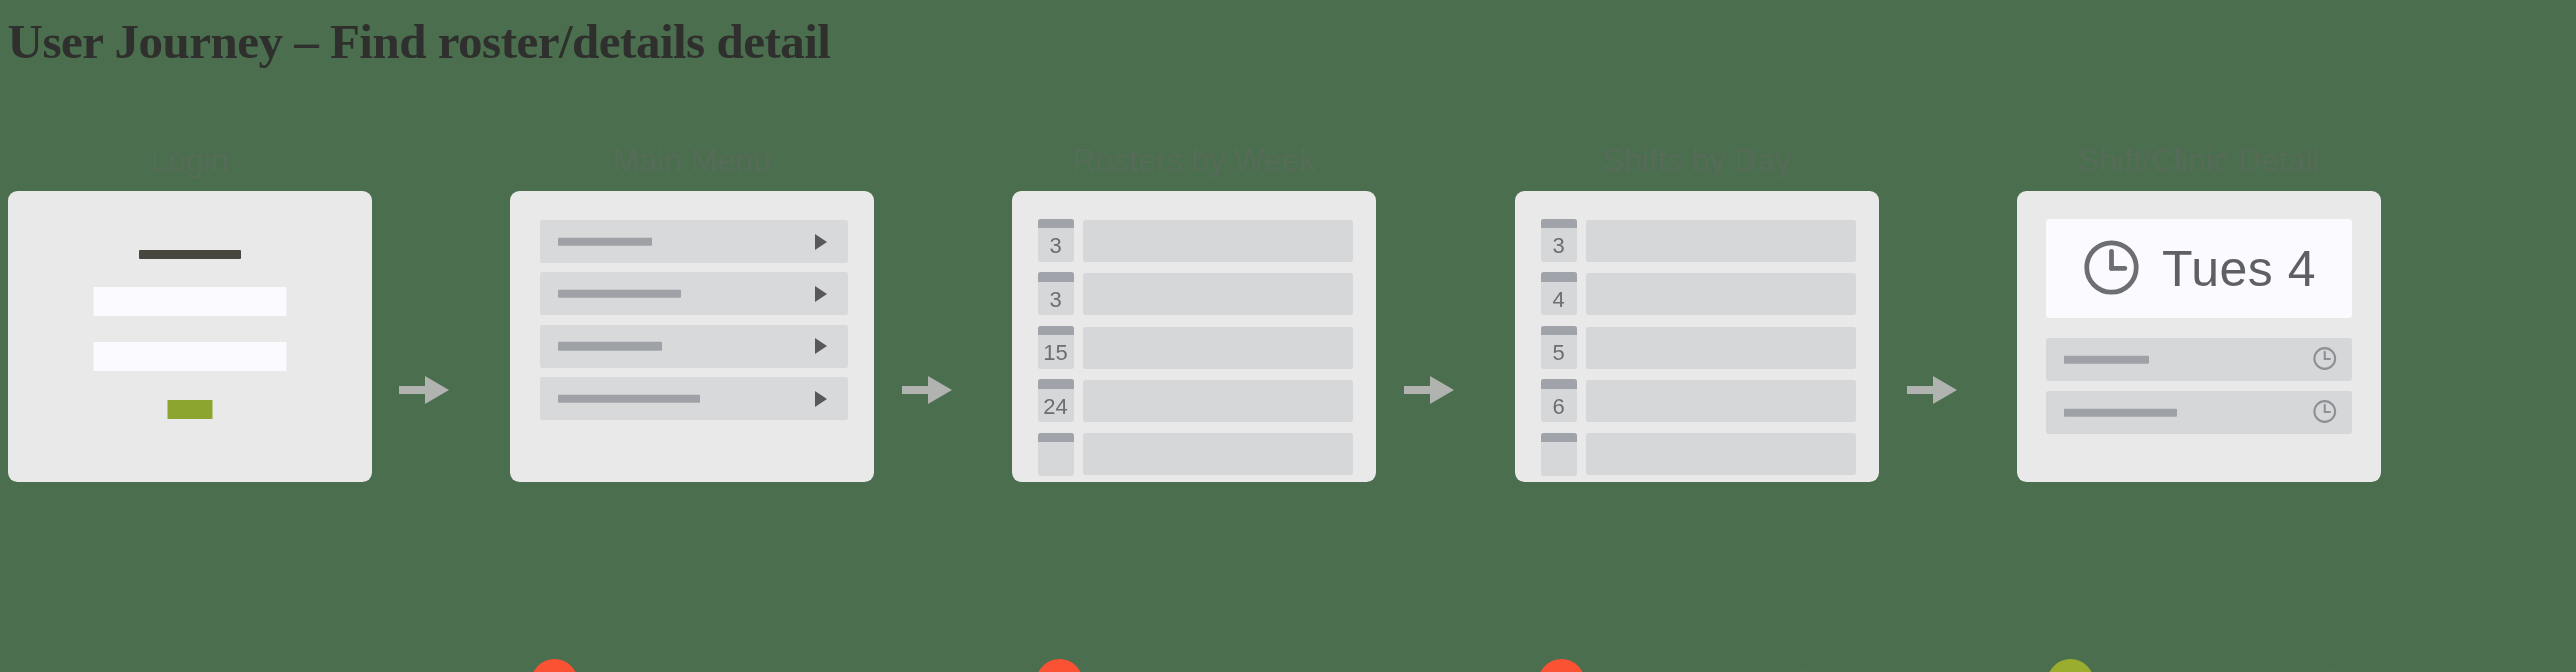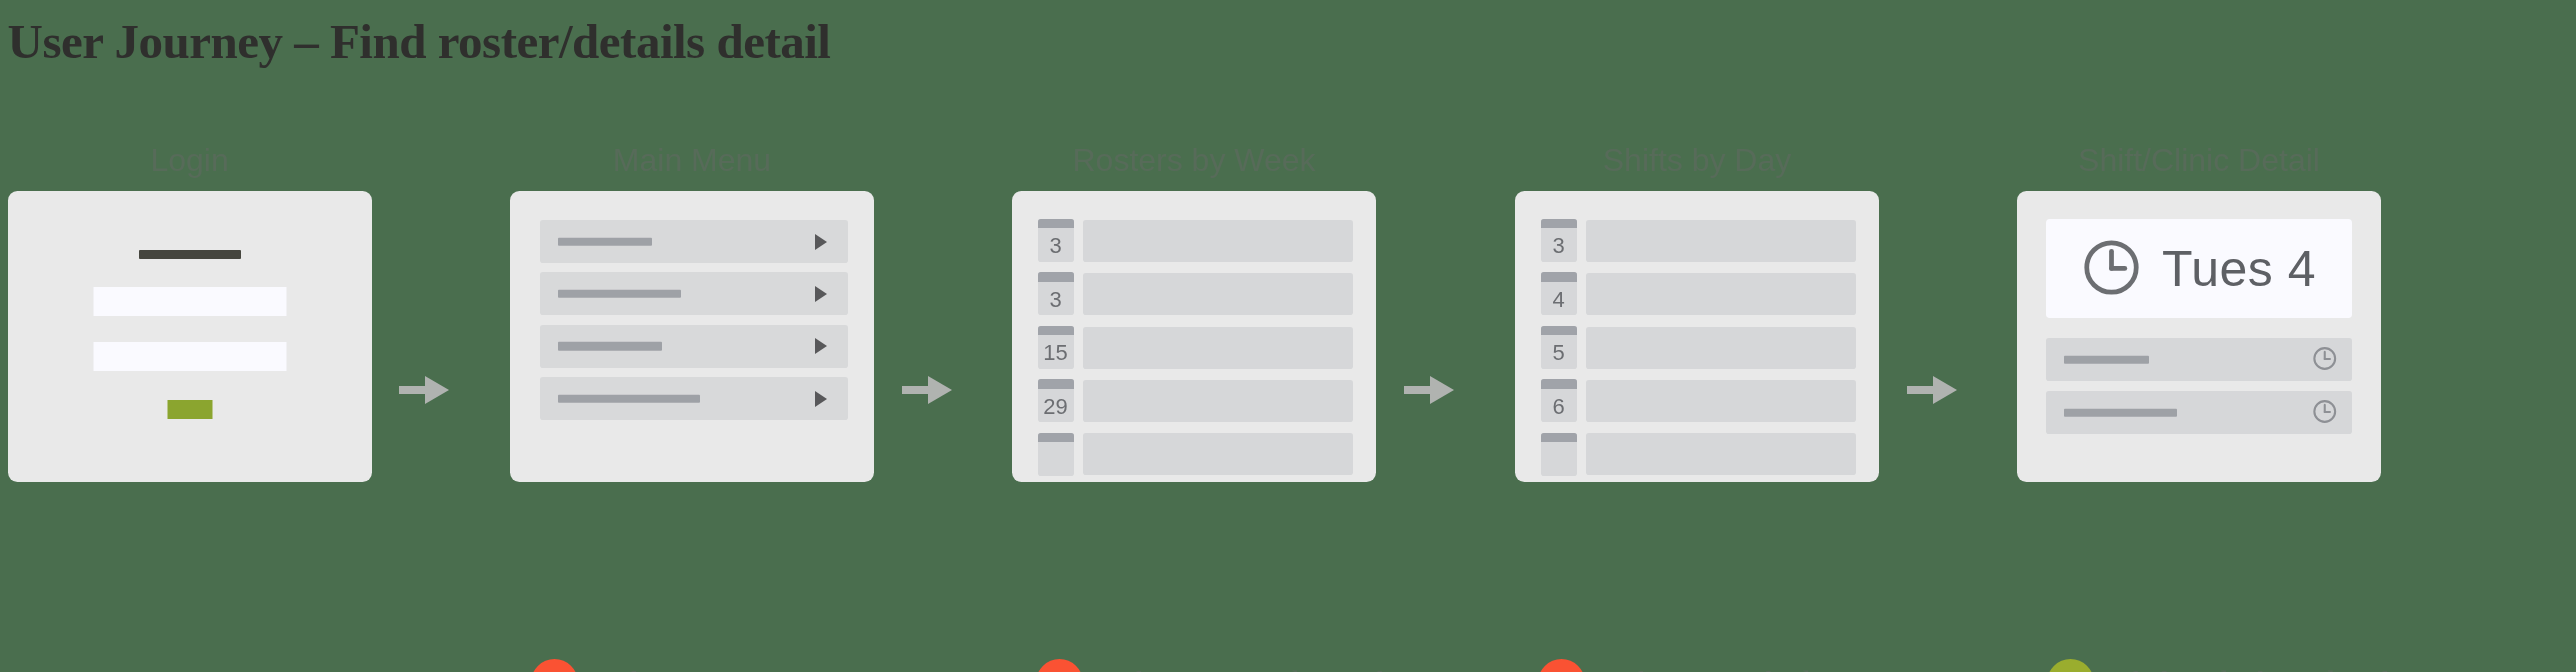--- a/index.html
+++ b/index.html
@@ -347,21 +347,21 @@
         <div class="date-row">
           <div class="date-chip">
             <div class="date-chip-top"></div>
             <div class="date-chip-num">15</div>
           </div>
           <div class="date-bar"></div>
         </div>
         <div class="date-row">
           <div class="date-chip">
             <div class="date-chip-top"></div>
-            <div class="date-chip-num">29</div>
+            <div class="date-chip-num">24</div>
           </div>
           <div class="date-bar"></div>
         </div>
         <div class="date-row">
           <div class="date-chip">
             <div class="date-chip-top"></div>
             <div class="date-chip-num"></div>
           </div>
           <div class="date-bar"></div>
         </div>

